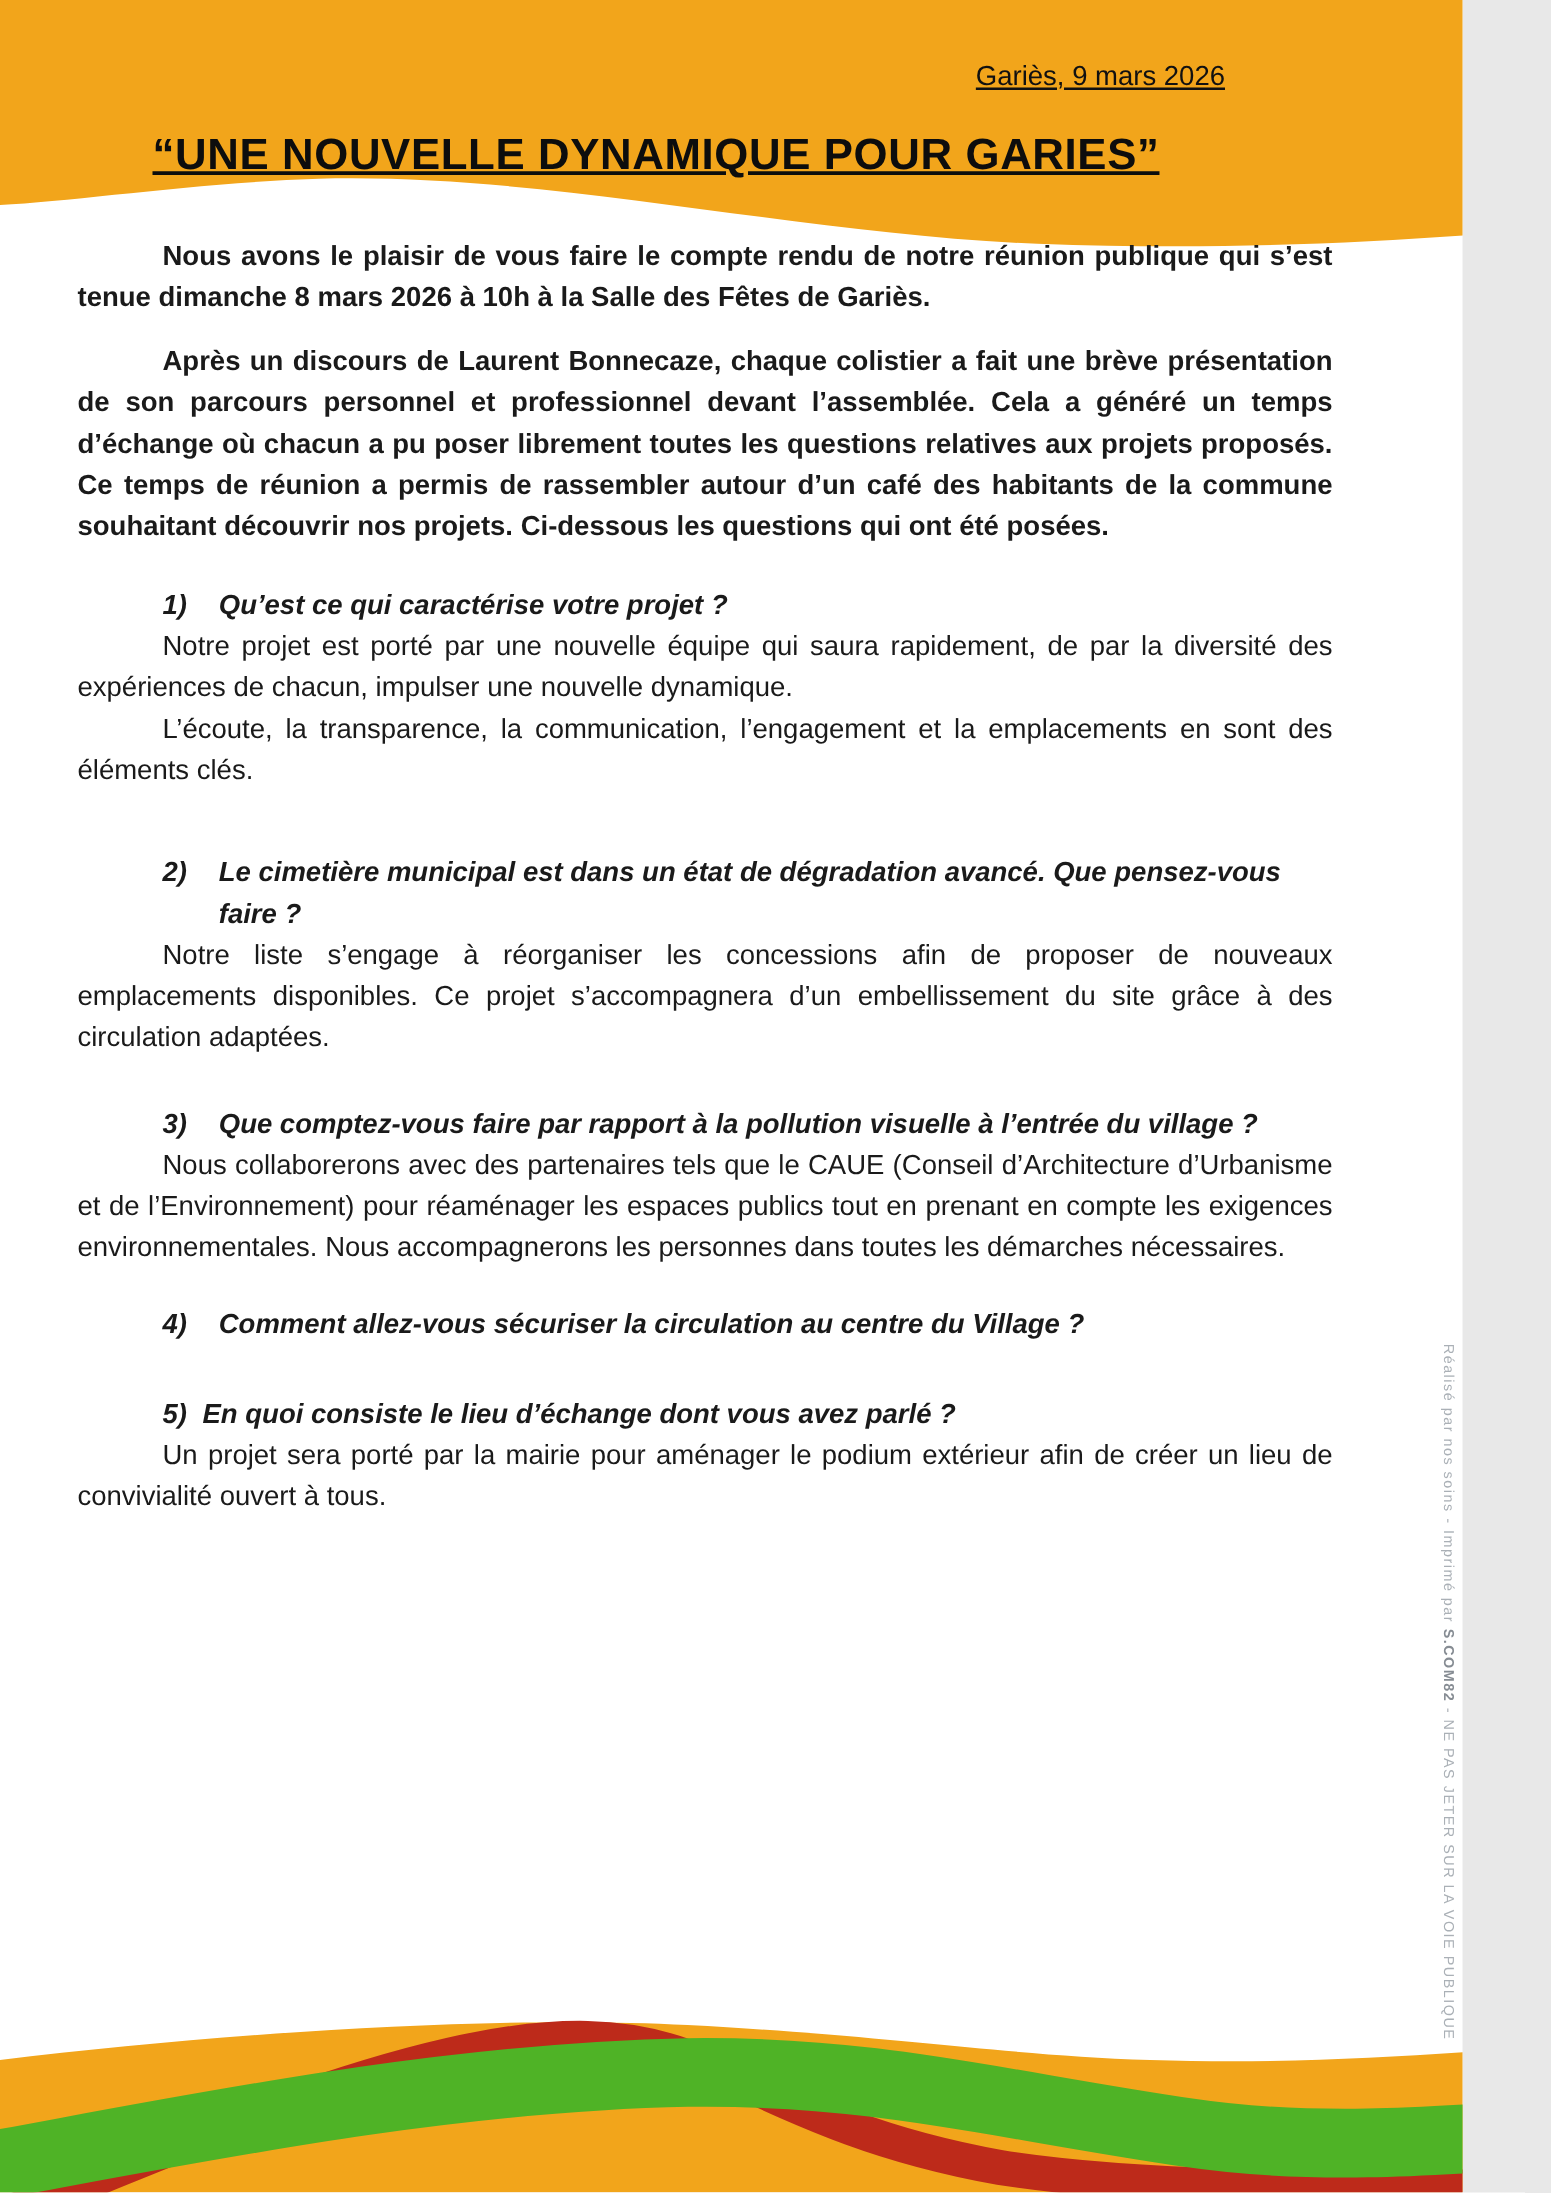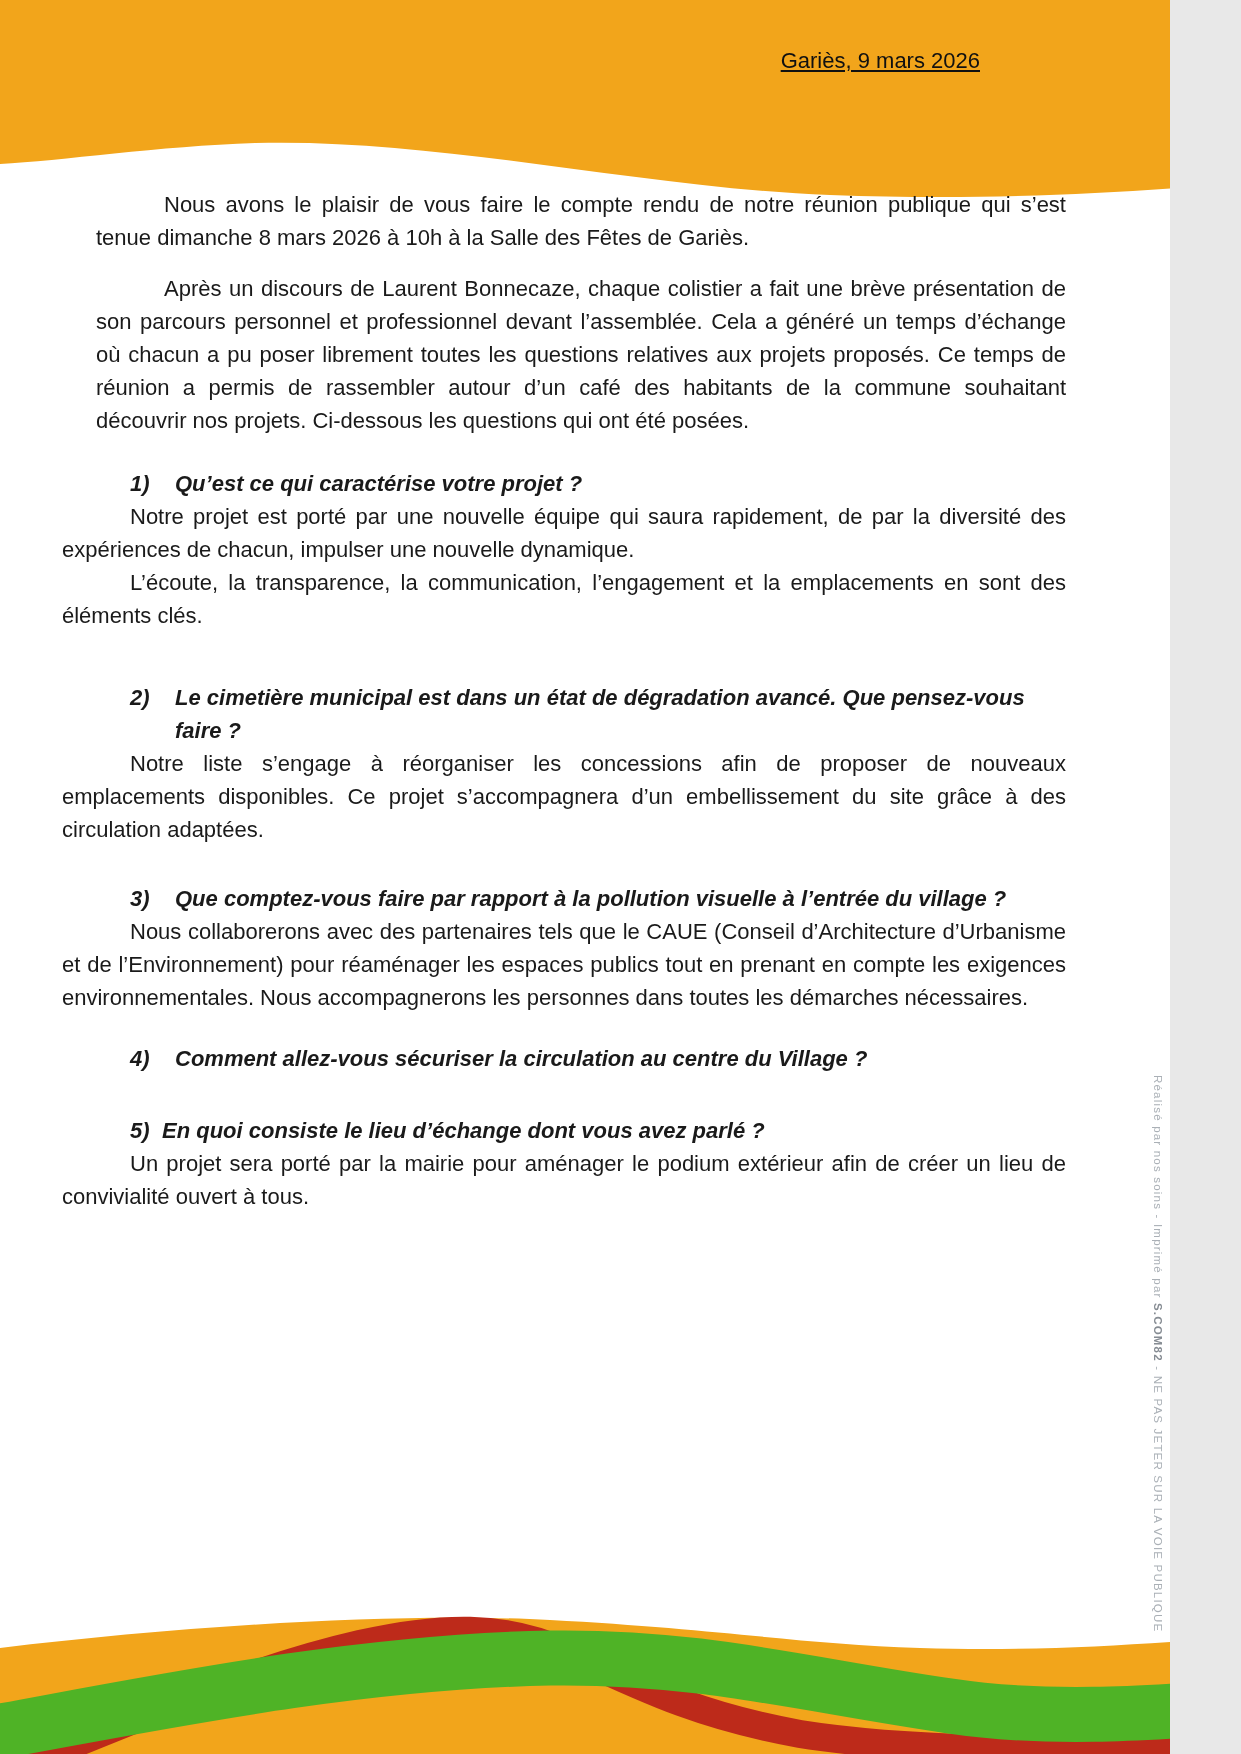--- a/index.html
+++ b/index.html
@@ -25,21 +25,21 @@
     font-size:35px;font-weight:bold;letter-spacing:.5px;
     text-decoration:underline;
     color:#0d0d0d;white-space:nowrap;
   }
   
   .content{
     position:absolute;left:62px;top:188px;width:1004px;
     font-size:22px;line-height:33px;
   }
   .content p{margin:0;text-align:justify;text-indent:68px;}
-  p.intro{font-weight:normal;margin-left:34px;}
+  p.intro{font-weight:bold;}
   p.intro-2{margin-top:18px;}
   .question{
     display:flex;
     margin-left:68px;
     font-weight:bold;font-style:italic;
     text-align:left;
   }
   .question .q-num{flex:0 0 auto;width:45px;}
   .question.tight .q-num{width:32px;}
   .question .q-text{flex:1 1 auto;padding-right:40px;}
@@ -70,20 +70,21 @@
 <body>
 
 <div class="page">
 
   <svg class="header-wave" viewBox="0 0 1241 210" preserveAspectRatio="none" aria-hidden="true">
     <path d="M0,0 L1241,0 L1241,183 C1120,193 990,201 830,195
              C640,188 440,138 255,143 C160,146 60,161 0,164 Z" fill="#F2A51B"></path>
   </svg>
 
   <div class="date-line">Gariès, 9 mars 2026</div>
+  <h1 class="doc-title">“UNE NOUVELLE DYNAMIQUE POUR GARIES”</h1>
 
   <div class="content">
 
     <p class="intro intro-1">Nous avons le plaisir de vous faire le compte rendu de notre réunion publique qui s’est tenue dimanche 8 mars 2026 à 10h à la Salle des Fêtes de Gariès.</p>
     <p class="intro intro-2">Après un discours de Laurent Bonnecaze, chaque colistier a fait une brève présentation de son parcours personnel et professionnel devant l’assemblée. Cela a généré un temps d’échange où chacun a pu poser librement toutes les questions relatives aux projets proposés. Ce temps de réunion a permis de rassembler autour d’un café des habitants de la commune souhaitant découvrir nos projets. Ci-dessous les questions qui ont été posées.</p>
 
     <div class="question mt-q1">
       <span class="q-num">1)</span>
       <span class="q-text">Qu’est ce qui caractérise votre projet ?</span>
     </div>

